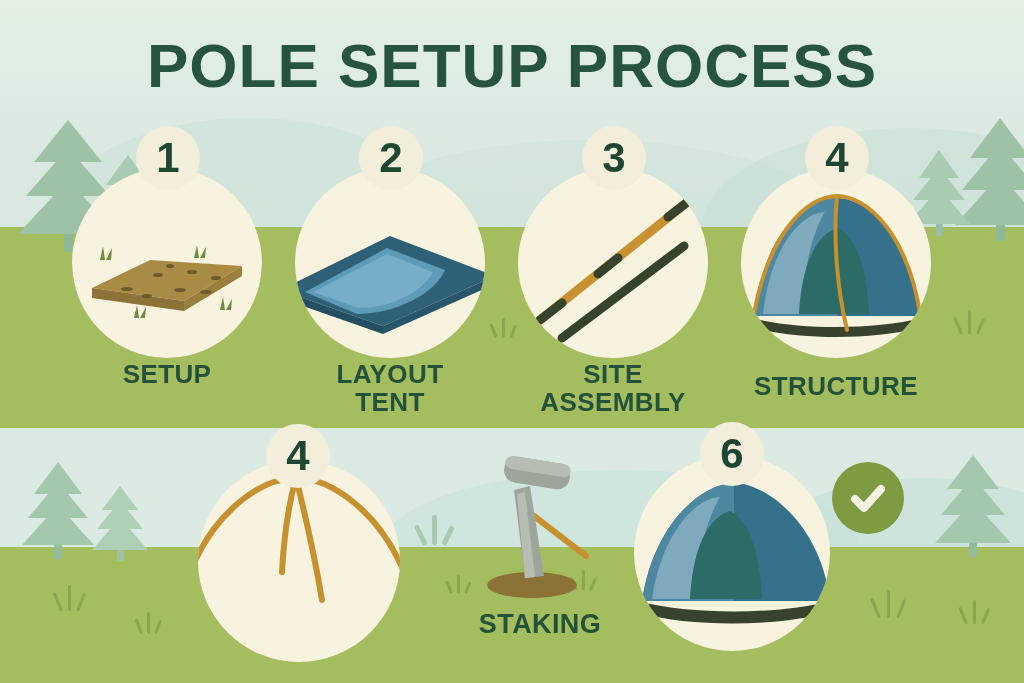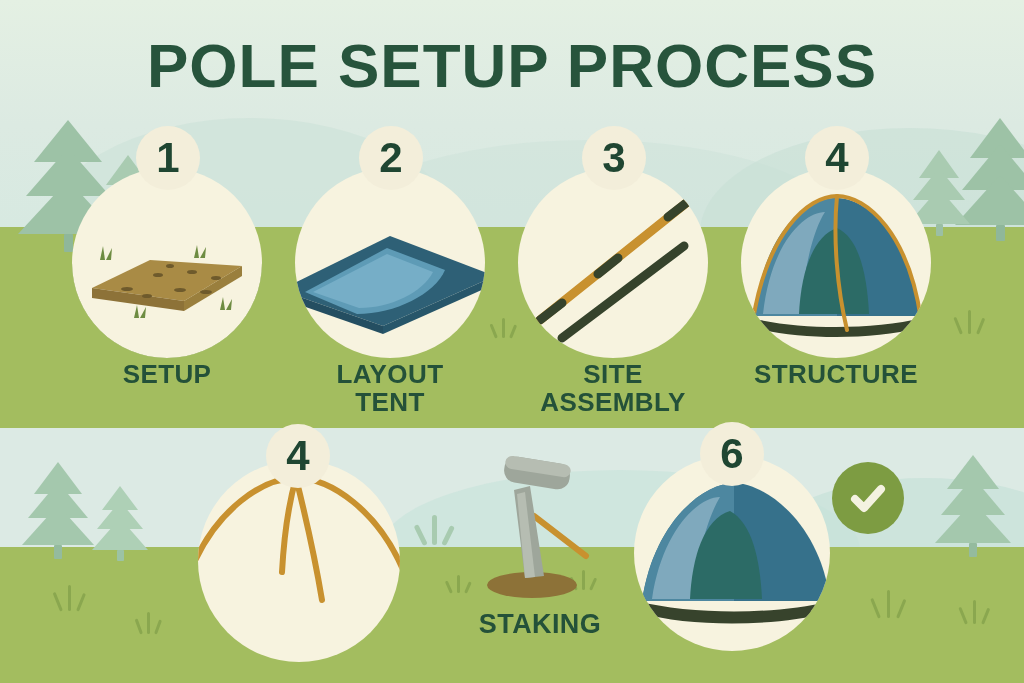--- a/index.html
+++ b/index.html
@@ -236,21 +236,21 @@
         <path d="M22,146 C30,74 64,44 84,44 C72,62 62,104 60,146 Z" fill="#7fa9bd"></path>
         <path d="M58,146 C60,104 72,68 96,60 C118,70 126,106 128,146 Z" fill="#2c6b66"></path>
         <path d="M10,150 C60,162 130,162 182,150 L178,160 C130,172 60,172 14,160 Z" fill="#37432c"></path>
         <g fill="none" stroke="#c8912f" stroke-width="4" stroke-linecap="round">
           <path d="M12,152 C26,66 66,28 96,28 C126,28 168,66 180,152"></path>
           <path d="M96,28 C92,70 96,120 106,162"></path>
         </g>
       </svg>
     </div>
     <div class="badge" style="left:805px;top:126px;width:64px;height:64px;font-size:42px;">4</div>
-    <div class="caption" style="left:706px;top:360px;width:260px;font-size:26px;">
+    <div class="caption" style="left:706px;top:372px;width:260px;font-size:26px;">
       <div>STRUCTURE</div>
     </div>
   </div>
 
   <div class="step">
     <div class="disc" style="left:198px;top:460px;width:202px;height:202px;">
       <svg width="202" height="202" viewBox="0 0 202 202">
         <g fill="none" stroke="#c8912f" stroke-width="6" stroke-linecap="round">
           <path d="M-8,112 C18,48 66,18 98,18 C132,18 180,50 206,112"></path>
           <path d="M98,18 C90,46 86,76 84,112"></path>

